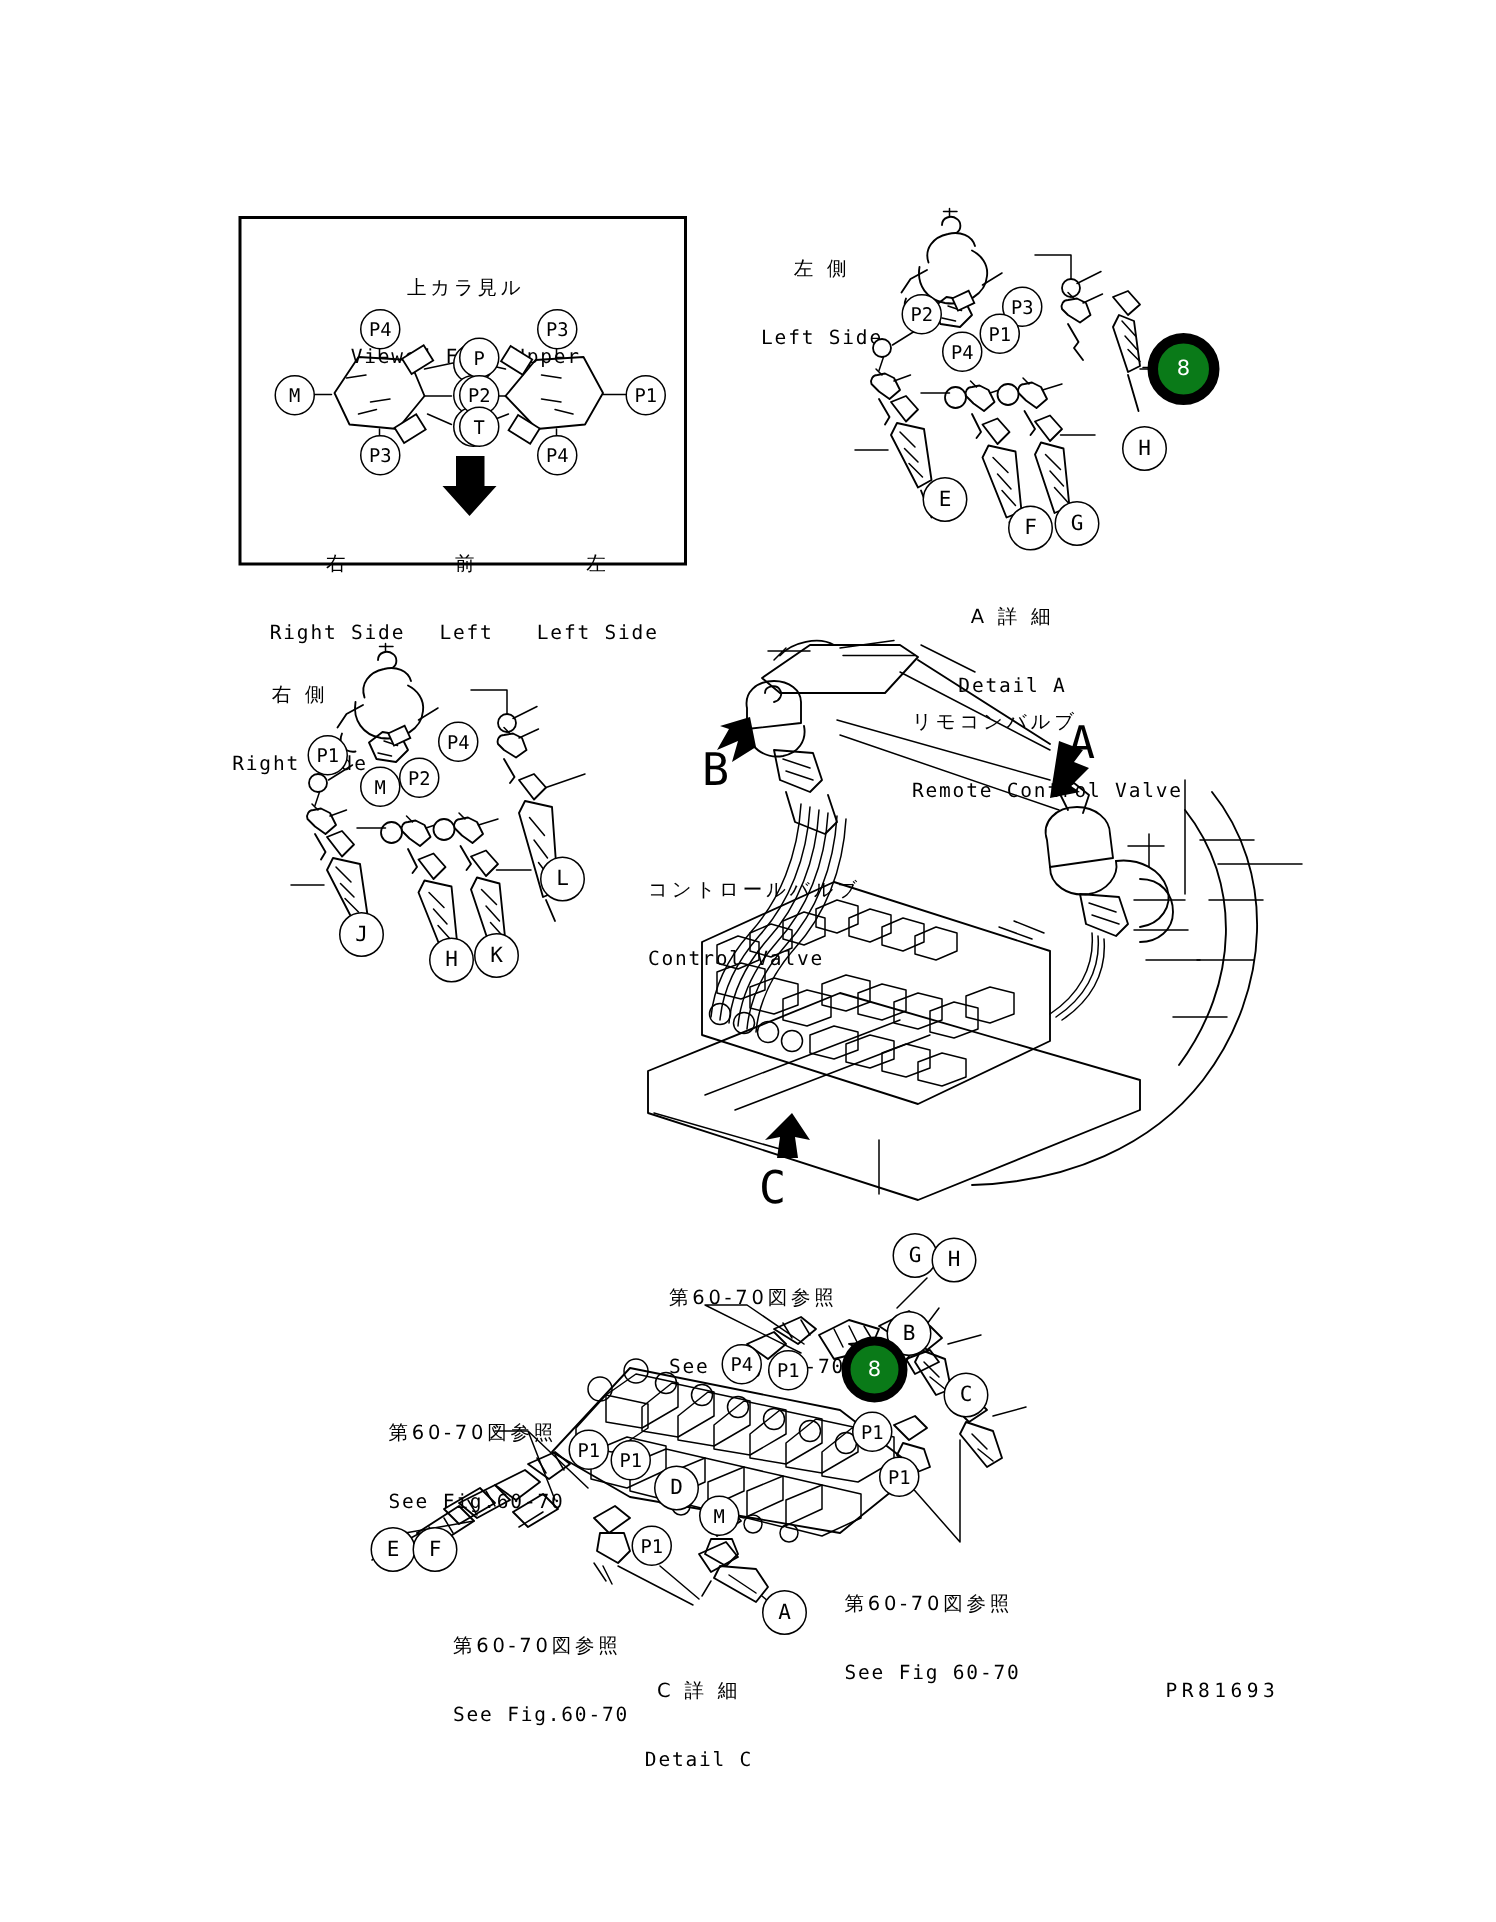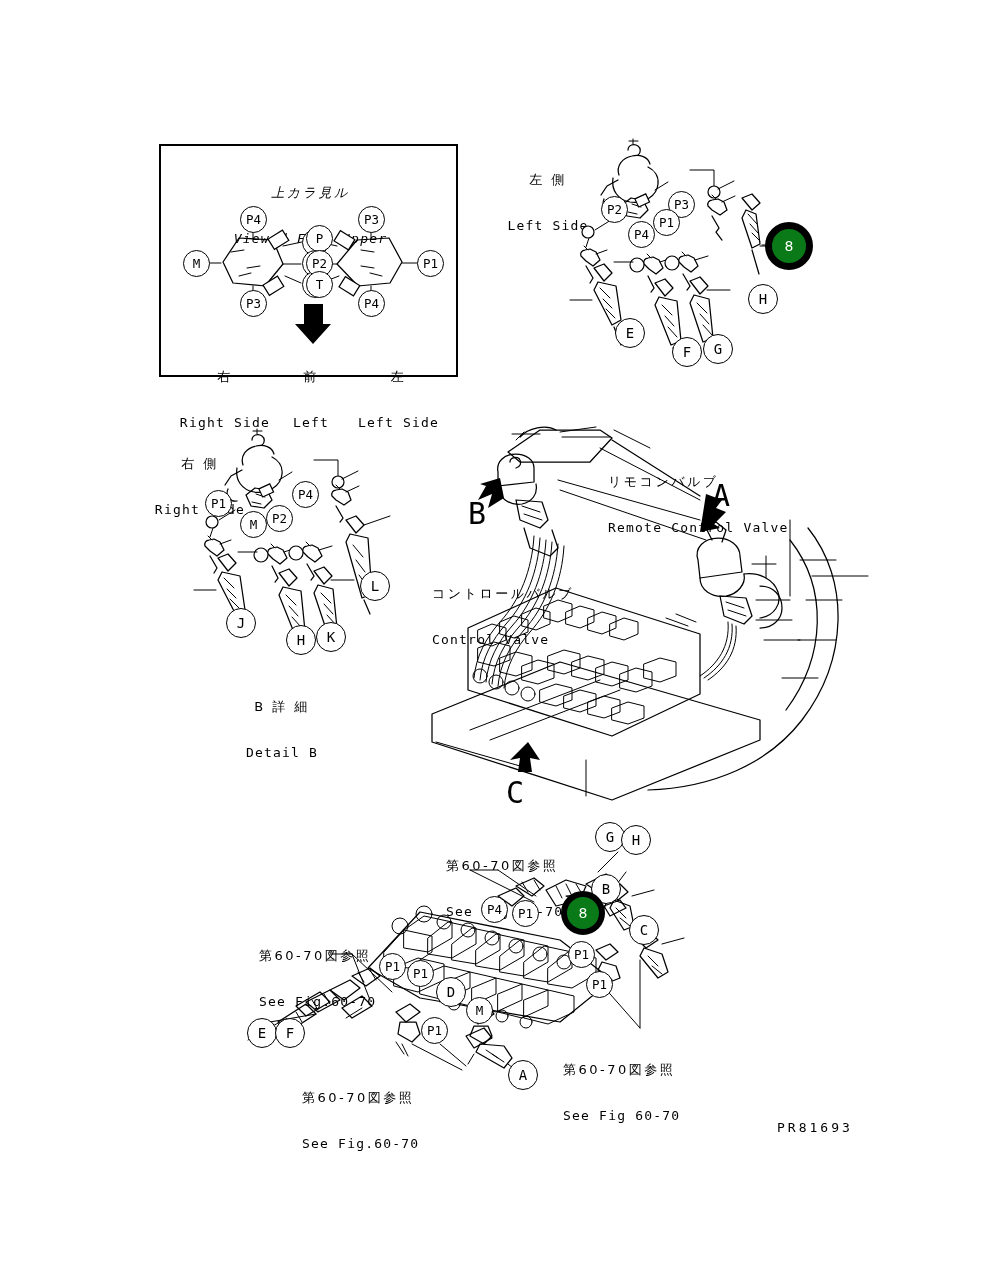--- a/index.html
+++ b/index.html
@@ -40,21 +40,21 @@
   .fl{fill:#000;stroke:none;}
   .wh{fill:#fff;stroke:#000;stroke-width:1.2;}
   .code{position:absolute;font-size:13px;letter-spacing:3px;}
 </style>
 </head>
 <body>
 
 <div class="sheet">
 
   <div class="viewbox">
-    <div class="lbl ctr f13" style="left:0;top:8px;width:299px;font-style:italic;">
+    <div class="lbl ctr f13" style="left:0;top:8px;width:299px;">
       <span class="jp">上カラ見ル</span>
       <span class="en">Viewed From Upper</span>
     </div>
 
     <svg class="art" style="left:0;top:0;width:299px;height:233px;" viewBox="0 0 299 233">
 
       <path class="st" d="M62 116 L78 92 L112 94 L122 118 L104 140 L72 137 Z"></path>
       <path class="stt" d="M70 106 L83 104 M86 122 L99 120 M78 130 L90 127"></path>
       <rect class="wh" x="109" y="88" width="17" height="12" transform="rotate(-32 117 94)"></rect>
       <rect class="wh" x="104" y="134" width="17" height="12" transform="rotate(-32 112 140)"></rect>
@@ -211,20 +211,24 @@
       <span>G</span>
     </div>
   <div class="bub l" style="left:748px;top:284px;">
       <span>H</span>
     </div>
 
   <div class="marker" style="left:765px;top:222px;width:48px;height:48px;border:7px solid #000;background:#0a7a18;">
     <span>8</span>
   </div>
 
+  <div class="lbl ctr f13" style="left:615px;top:373px;width:120px;">
+    <span class="jp">A 詳 細</span>
+    <span class="en">Detail A</span>
+  </div>
 
   <div class="lbl ctr f13" style="left:148px;top:425px;width:104px;">
     <span class="jp">右 側</span>
     <span class="en">Right Side</span>
   </div>
 
   <svg class="art">
     <path class="st" d="M243 465 C240 456 246 448 256 446 C264 444 272 447 274 454"></path>
     <path class="st" d="M252 440 C252 435 258 433 262 436 C265 438 265 443 262 445"></path>
     <path class="stt" d="M257 434 L257 429 M253 431 L262 431"></path>
@@ -298,24 +302,20 @@
   <div class="bub l" style="left:286px;top:625px;">
       <span>H</span>
     </div>
   <div class="bub l" style="left:316px;top:622px;">
       <span>K</span>
     </div>
   <div class="bub l" style="left:360px;top:571px;">
       <span>L</span>
     </div>
 
-  <div class="lbl ctr f13" style="left:222px;top:668px;width:120px;">
-    <span class="jp">B 詳 細</span>
-    <span class="en">Detail B</span>
-  </div>
 
   <svg class="art">
 
     <path class="st" d="M508 452 L540 430 L600 430 L612 438 L590 462 L520 462 Z"></path>
     <path class="stt" d="M512 434 L540 434 M516 440 L524 432"></path>
     <path class="st" d="M520 437 C528 428 546 424 556 430"></path>
     <path class="stt" d="M560 432 L596 427 M562 437 L610 437"></path>
 
     <path class="st" d="M498 472 C496 462 504 454 516 454 C526 454 534 460 534 468 L534 482 L498 486 Z"></path>
     <path class="st" d="M510 462 C510 457 518 456 520 460 C522 463 520 467 516 468"></path>
@@ -562,16 +562,20 @@
       <span>F</span>
     </div>
   <div class="bub l" style="left:508px;top:1060px;">
       <span>A</span>
     </div>
 
   <div class="marker" style="left:561px;top:891px;width:44px;height:44px;border:6px solid #000;background:#0a7a18;">
     <span>8</span>
   </div>
 
+  <div class="lbl ctr f13" style="left:406px;top:1089px;width:120px;">
+    <span class="jp">C 詳 細</span>
+    <span class="en">Detail C</span>
+  </div>
 
   <div class="code" style="left:777px;top:1120px;">PR81693</div>
 
 </div>
 
 </body></html>

